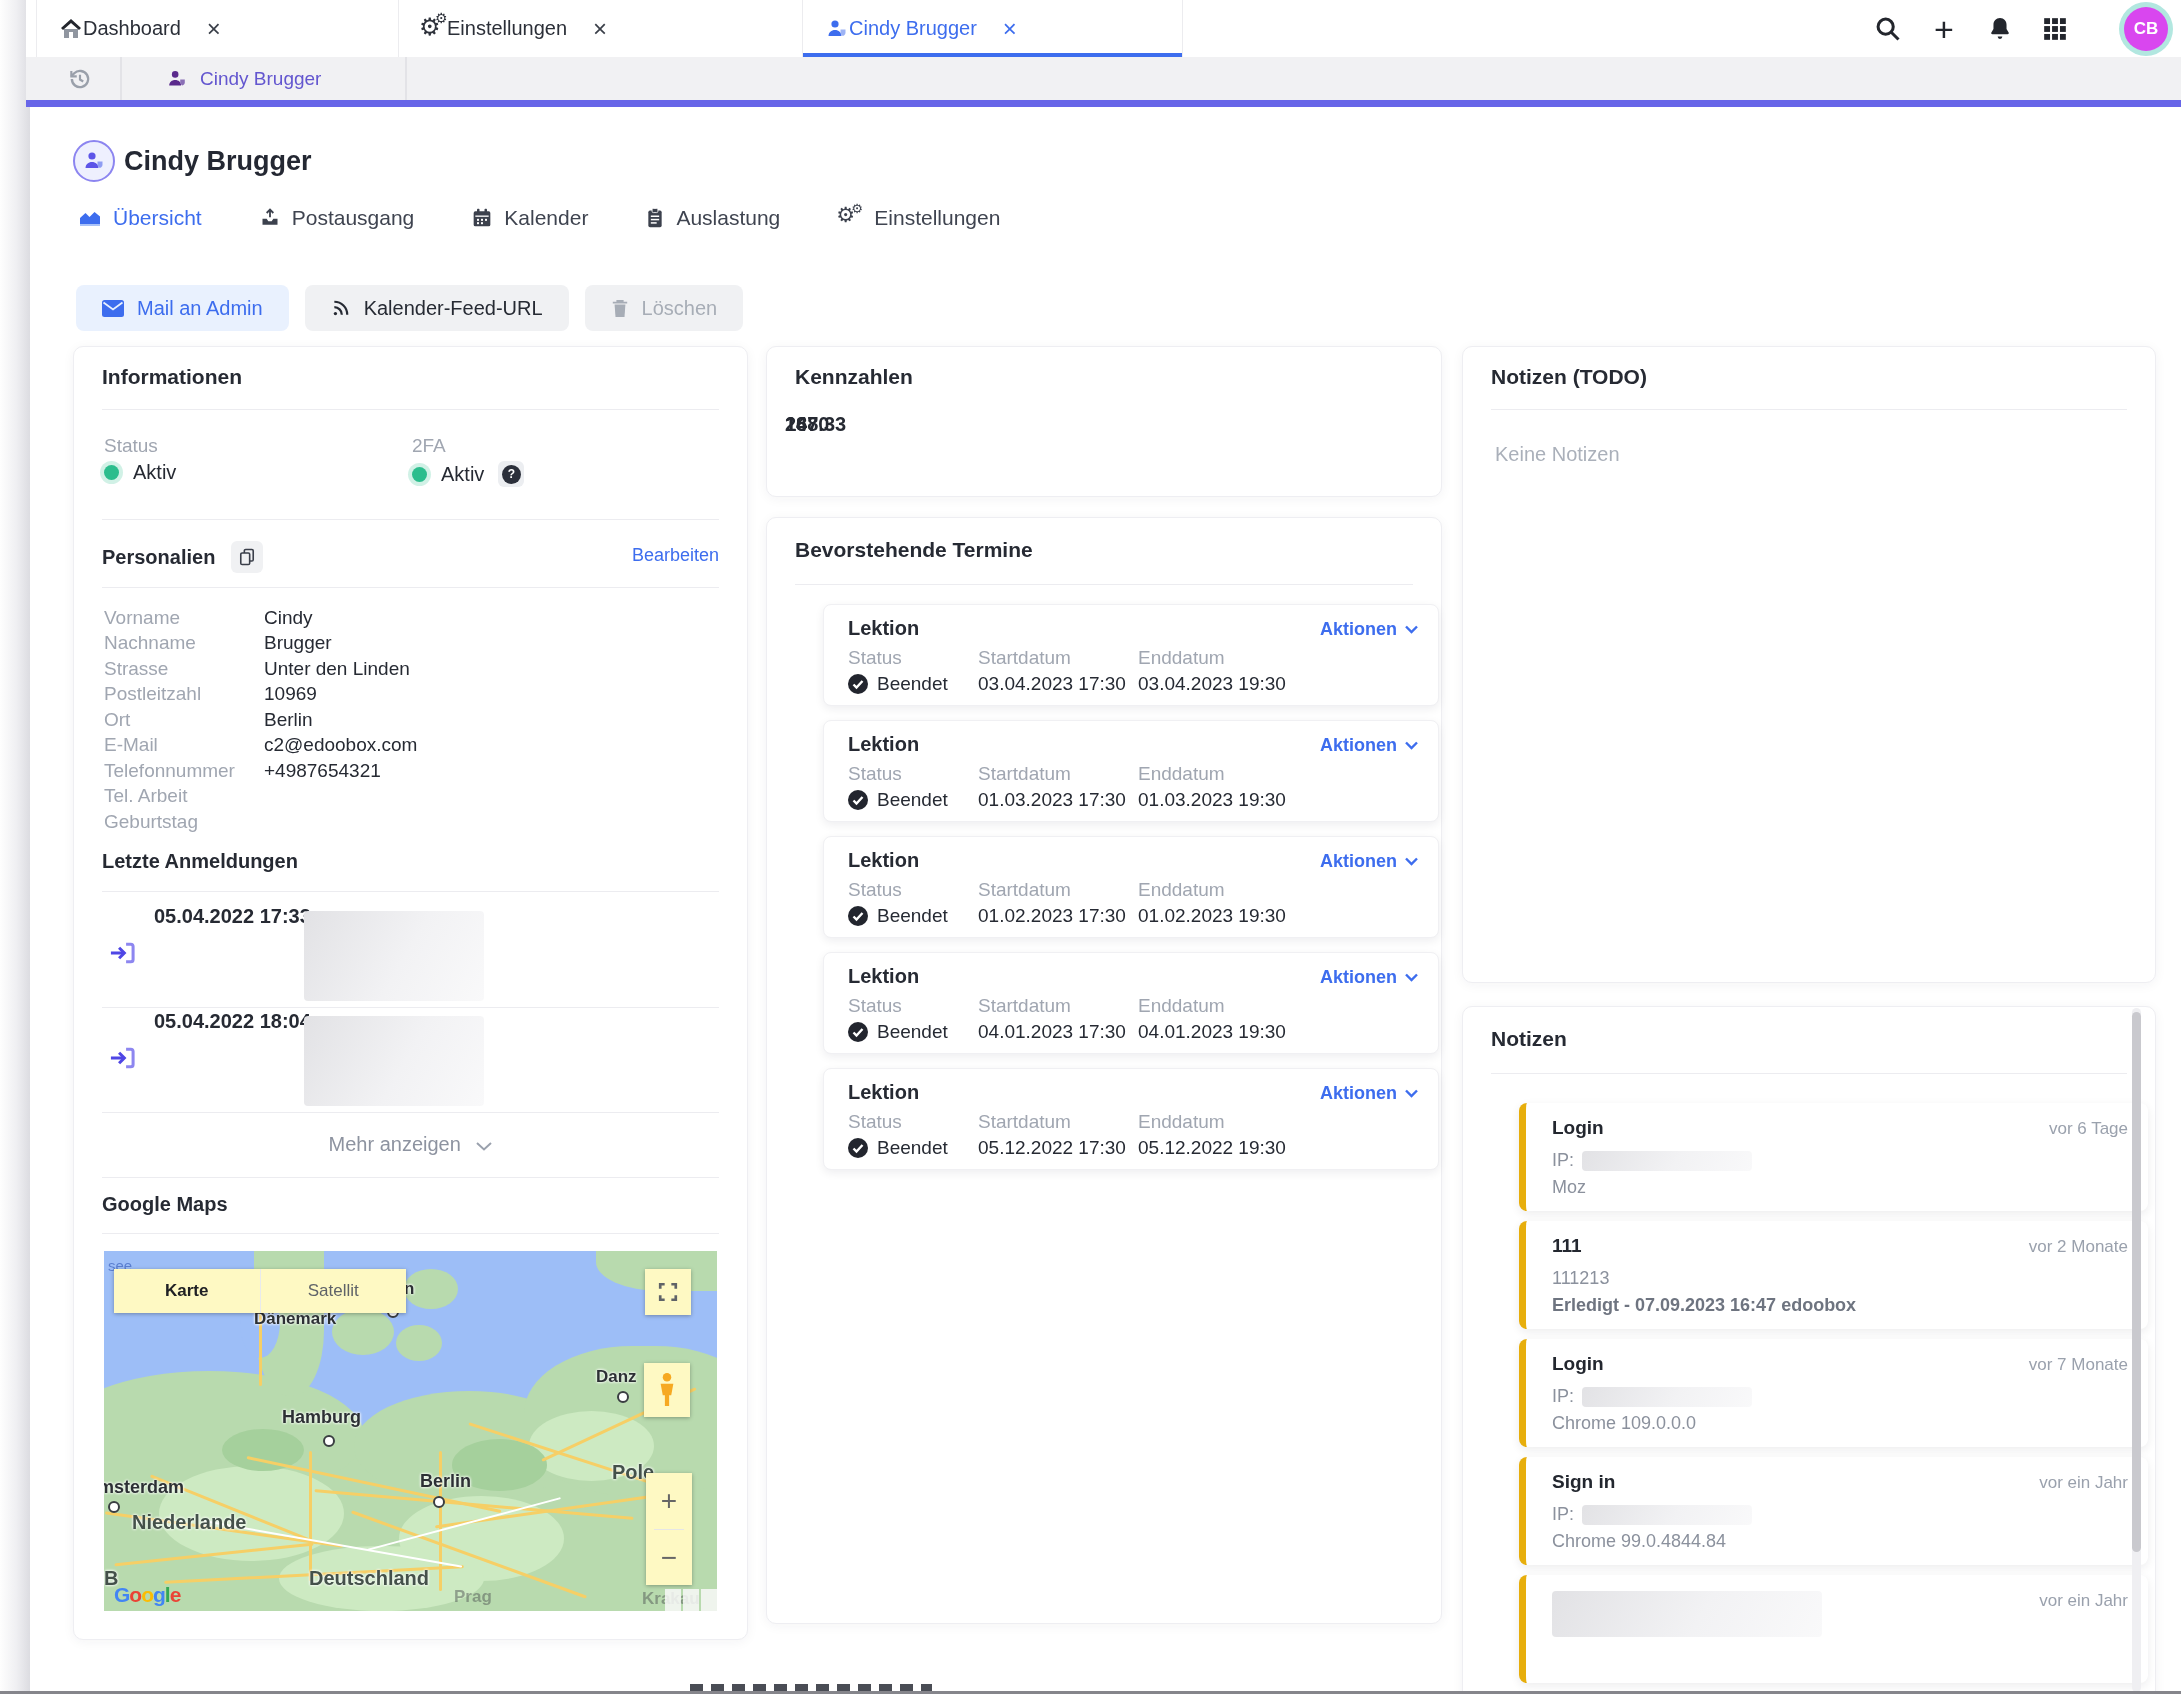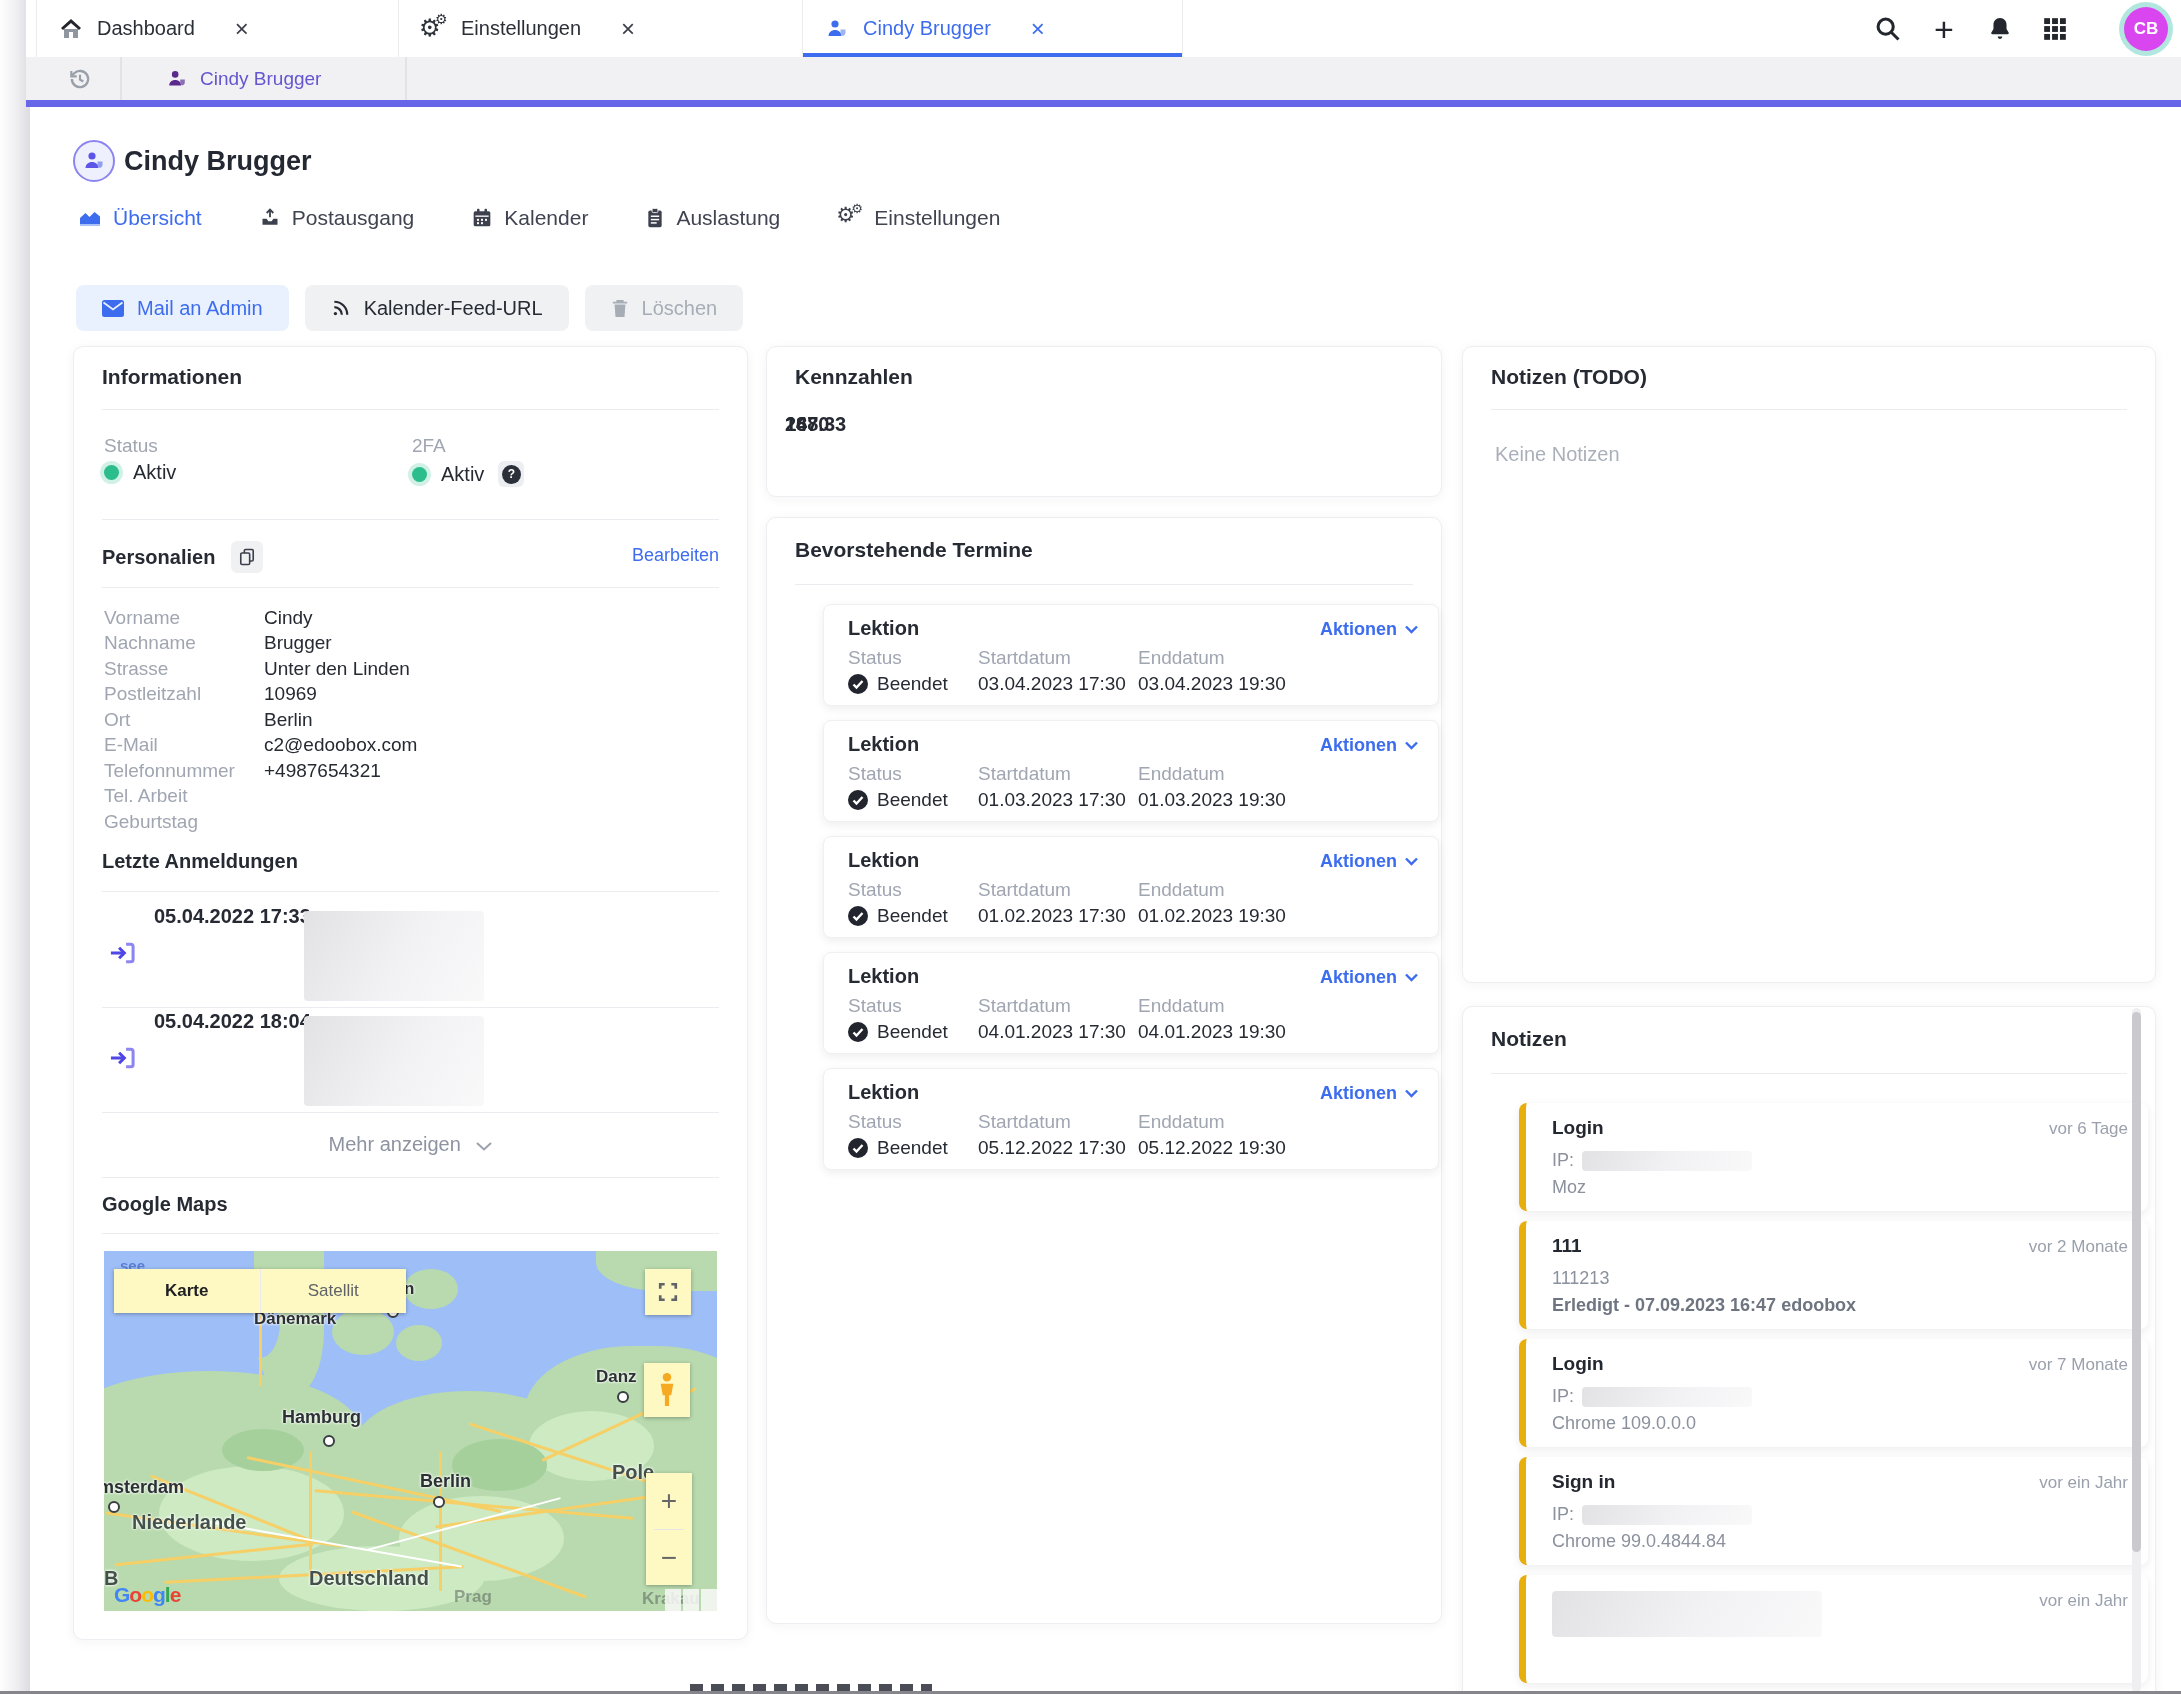--- a/index.html
+++ b/index.html
@@ -2,21 +2,21 @@
 <html><head>
 <meta charset="utf-8">
 <style>
   html,body{margin:0;padding:0;width:2181px;height:1694px;overflow:hidden;background:#fff;
     font-family:"Liberation Sans","DejaVu Sans",sans-serif;color:#262a33;}
   .abs{position:absolute;}
   
   .left-strip{left:0;top:0;width:30px;height:1694px;background:linear-gradient(90deg,#fefefe 0%,#efeff2 55%,#dcdce1 100%);}
   .topbar{left:26px;top:0;width:2155px;height:57px;background:#fff;border-bottom:1px solid #e7e7ea;}
   .btabs{left:10px;top:0;height:57px;display:flex;}
-  .btab{display:flex;align-items:flex-start;gap:14px;padding:17px 22px;border-right:1px solid #ececef;position:relative;
+  .btab{display:flex;align-items:center;padding:17px 22px;border-right:1px solid #ececef;position:relative;
     font-size:20px;font-weight:500;color:#2b2f38;cursor:pointer;}
   .btab:first-child{border-left:1px solid #ececef;}
   .btab .bx{margin-left:26px;font-size:24px;color:#3a3f49;line-height:1;}
   .btab.active{color:#3d6dee;}
   .btab.active .bx{color:#3d6dee;}
   .btab.active::after{content:"";position:absolute;left:0;right:0;bottom:-1px;height:5px;background:#3d6dee;}
   .t1{width:317px}.t2{width:359px}.t3{width:335px}
   .tico{width:38px;height:38px;top:10px;display:flex;align-items:center;justify-content:center;cursor:pointer;}
   .avatar{left:2098px;top:7px;width:44px;height:44px;border-radius:50%;background:#d946ef;box-shadow:0 0 0 5px #b2e7e0;
     color:#fff;font-size:17px;font-weight:700;display:flex;align-items:center;justify-content:center;}
@@ -430,21 +430,21 @@
     <div class="road" style="left:360px;top:202px;width:200px;transform:rotate(18deg);"></div>
     <div class="road" style="left:330px;top:257px;width:250px;transform:rotate(-8deg);"></div>
     <div class="road" style="left:335px;top:200px;width:3px;height:140px;"></div>
     <div class="road" style="left:430px;top:172px;width:170px;transform:rotate(-25deg);"></div>
     <div class="road" style="left:60px;top:322px;width:300px;transform:rotate(-3deg);"></div>
     <div class="road" style="left:240px;top:302px;width:250px;transform:rotate(20deg);"></div>
     <div class="road" style="left:155px;top:30px;width:3px;height:105px;"></div>
     <div class="wroad" style="left:100px;top:292px;width:260px;transform:rotate(10deg);"></div>
     <div class="wroad" style="left:260px;top:272px;width:200px;transform:rotate(-15deg);"></div>
 
-    <div class="mlbl" style="left:16px;top:6px;font-size:15px;color:#5b7fd0;text-shadow:none;font-weight:700;">see</div>
+    <div class="mlbl" style="left:4px;top:6px;font-size:15px;color:#5b7fd0;text-shadow:none;font-weight:400;">see</div>
     <div class="mlbl" style="left:250px;top:28px;font-size:17px;">nhagen</div>
     <div class="mdot" style="left:283px;top:55px;"></div>
     <div class="mlbl" style="left:150px;top:58px;font-size:17px;">Dänemark</div>
     <div class="mlbl" style="left:492px;top:116px;font-size:17px;">Danz</div>
     <div class="mdot" style="left:513px;top:140px;"></div>
     <div class="mlbl" style="left:178px;top:156px;font-size:18px;">Hamburg</div>
     <div class="mdot" style="left:219px;top:184px;"></div>
     <div class="mlbl" style="left:316px;top:220px;font-size:18px;">Berlin</div>
     <div class="mdot" style="left:329px;top:245px;"></div>
     <div class="mlbl" style="left:-6px;top:226px;font-size:18px;">msterdam</div>

